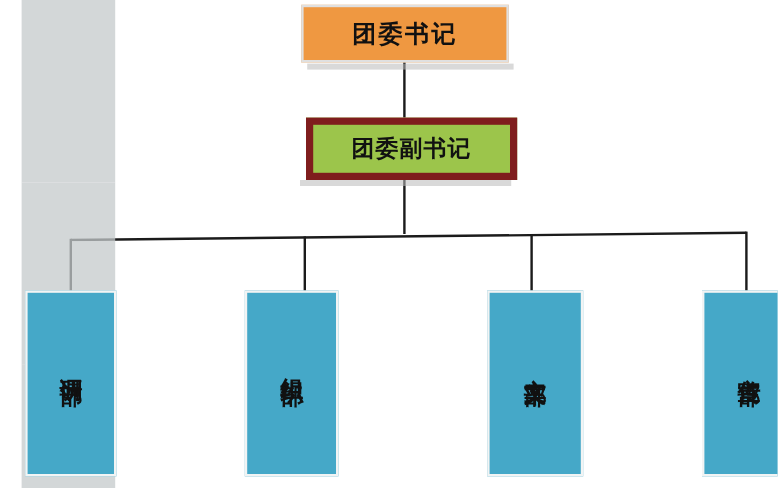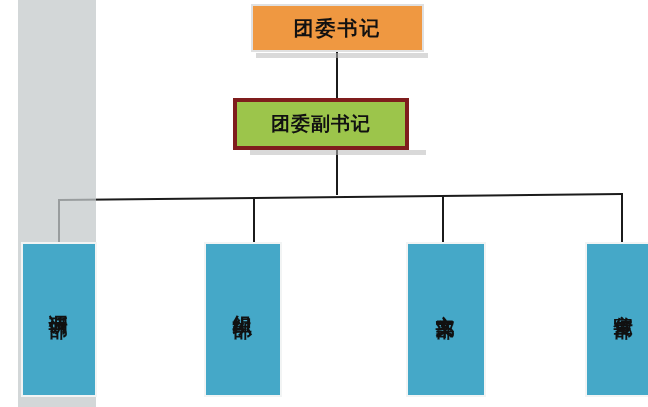--- a/index.html
+++ b/index.html
@@ -70,26 +70,26 @@
   }
   #node-top-shadow {
     left: 238px;
     top: 53px;
     width: 172px;
     height: 5px;
   }
 
   
   #node-deputy {
-    left: 215px;
+    left: 237px;
     top: 98px;
     width: 176px;
     height: 52px;
     background: #9cc54b;
-    border: 4px solid #7f1d1d;
+    border: 6px solid #7f1d1d;
     font-size: 19px;
     letter-spacing: 1px;
   }
   #node-deputy-shadow {
     left: 232px;
     top: 150px;
     width: 176px;
     height: 5px;
   }
 

